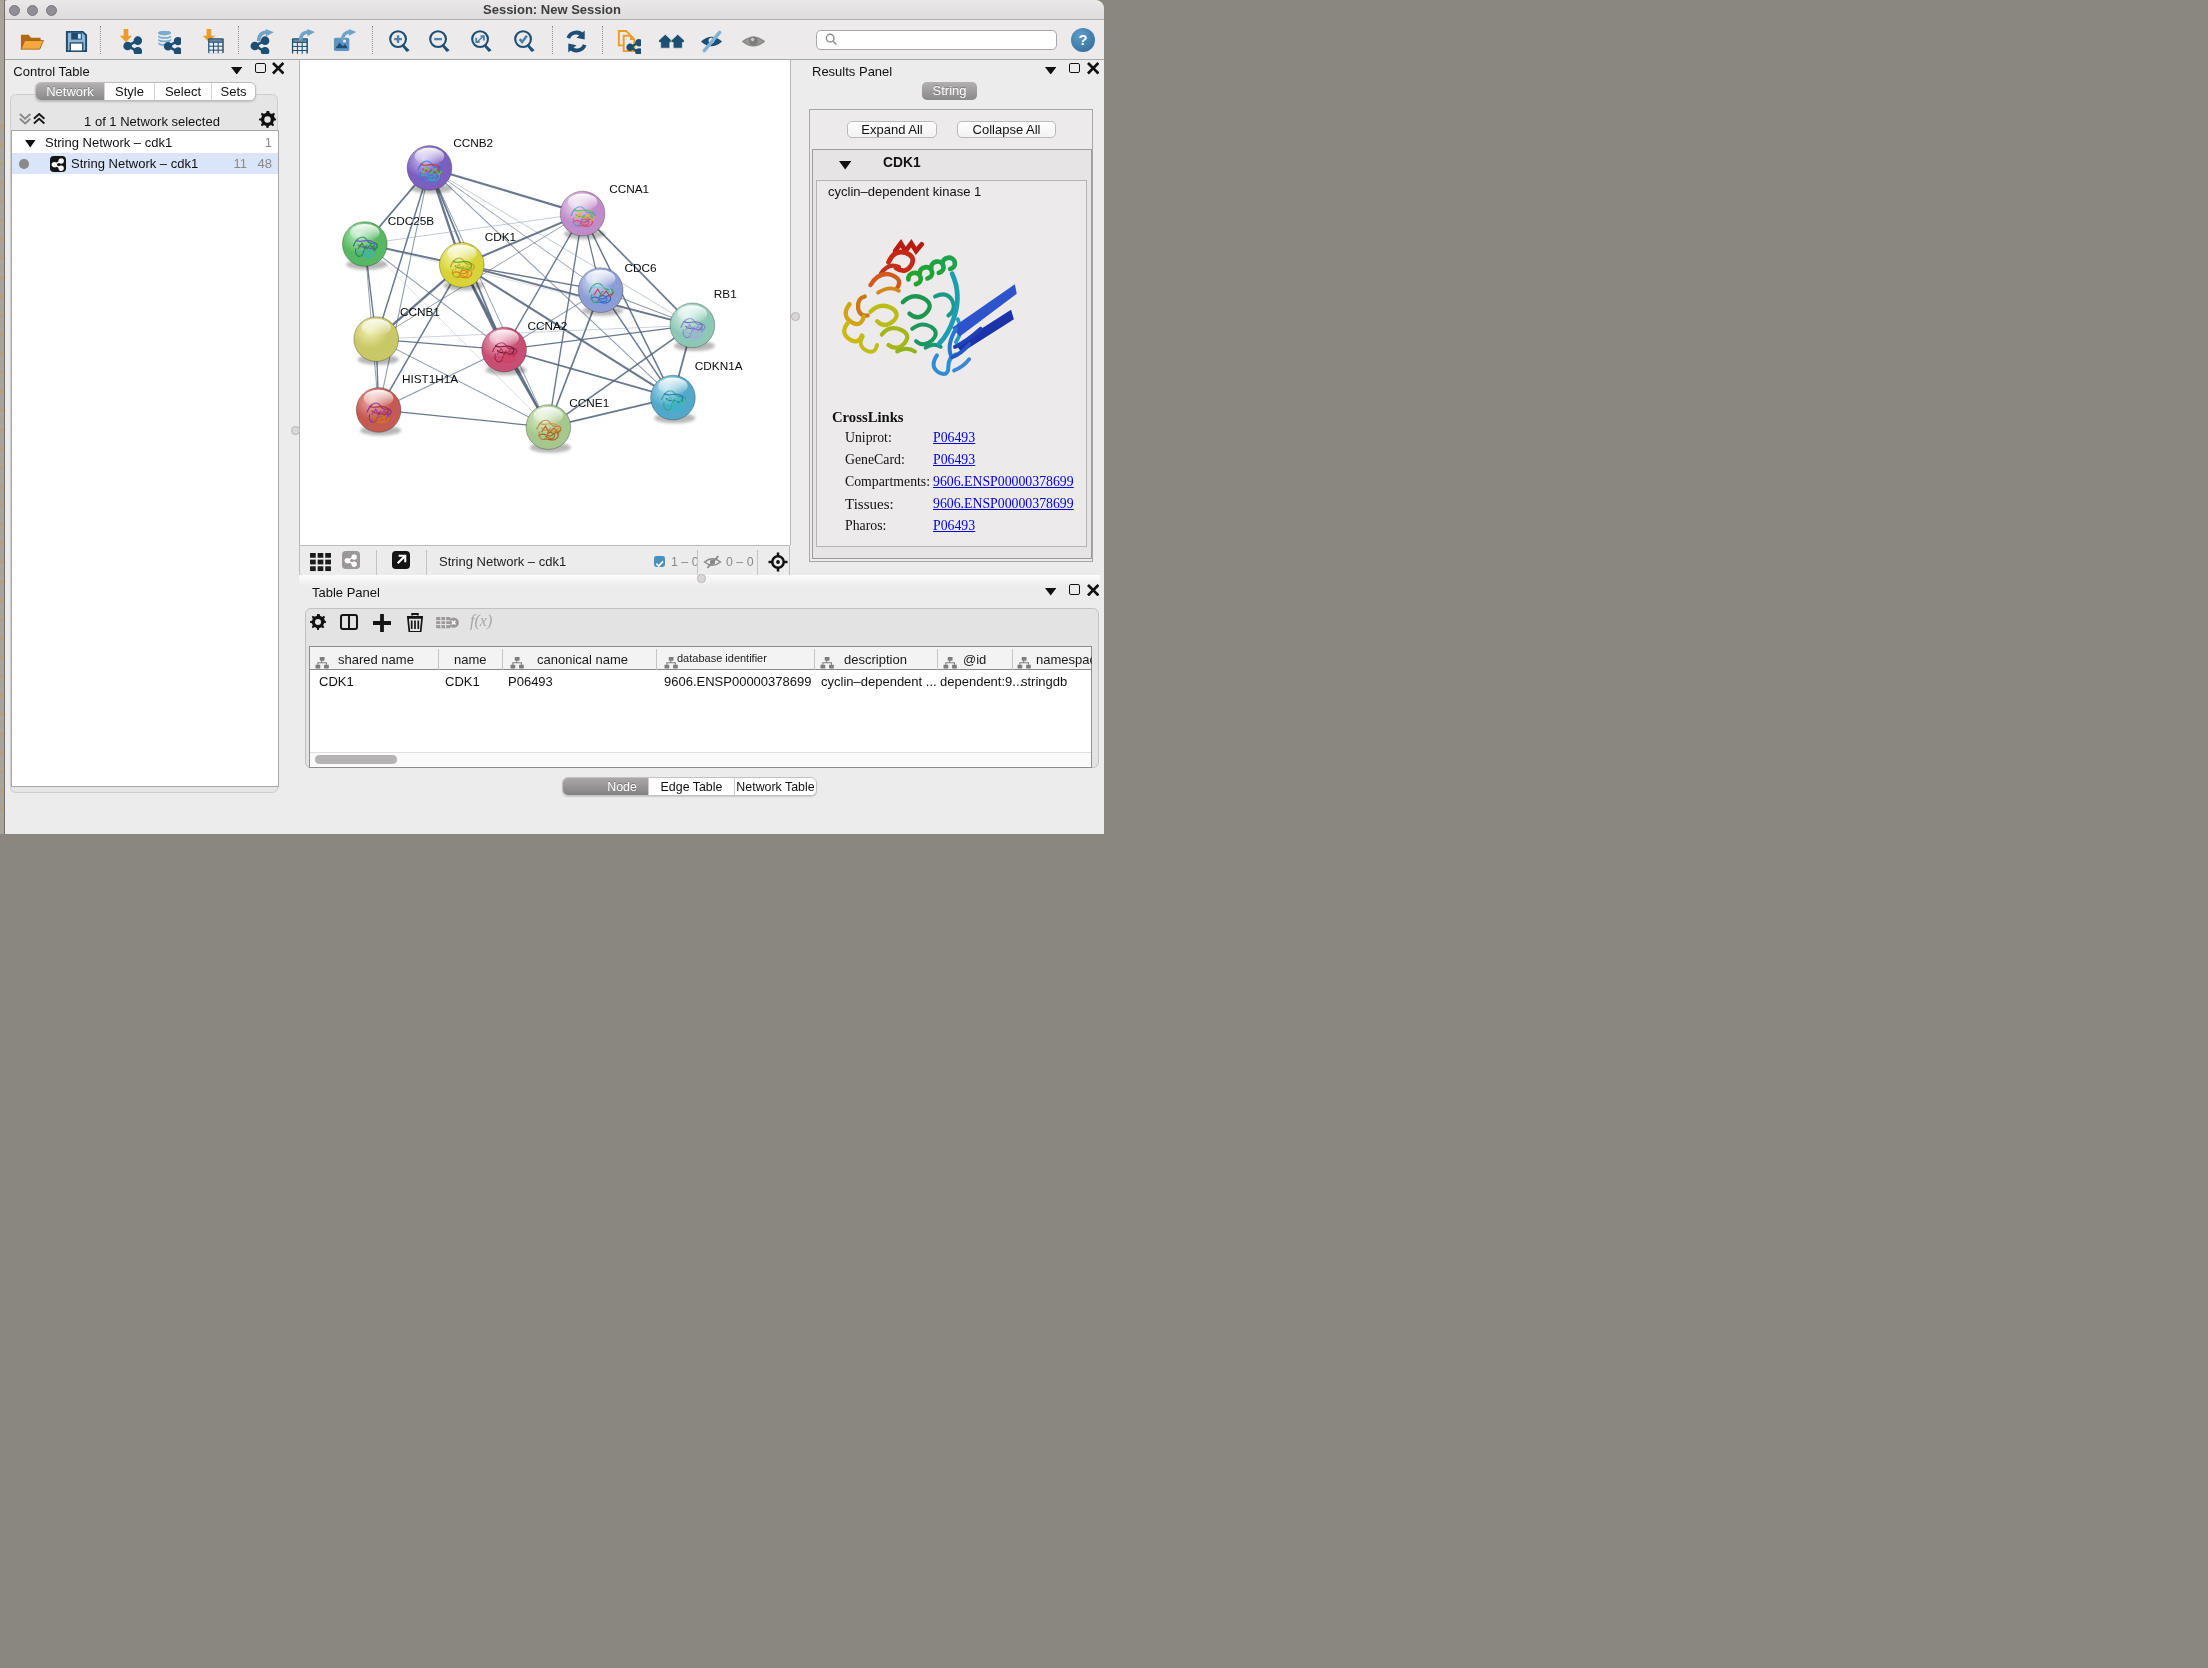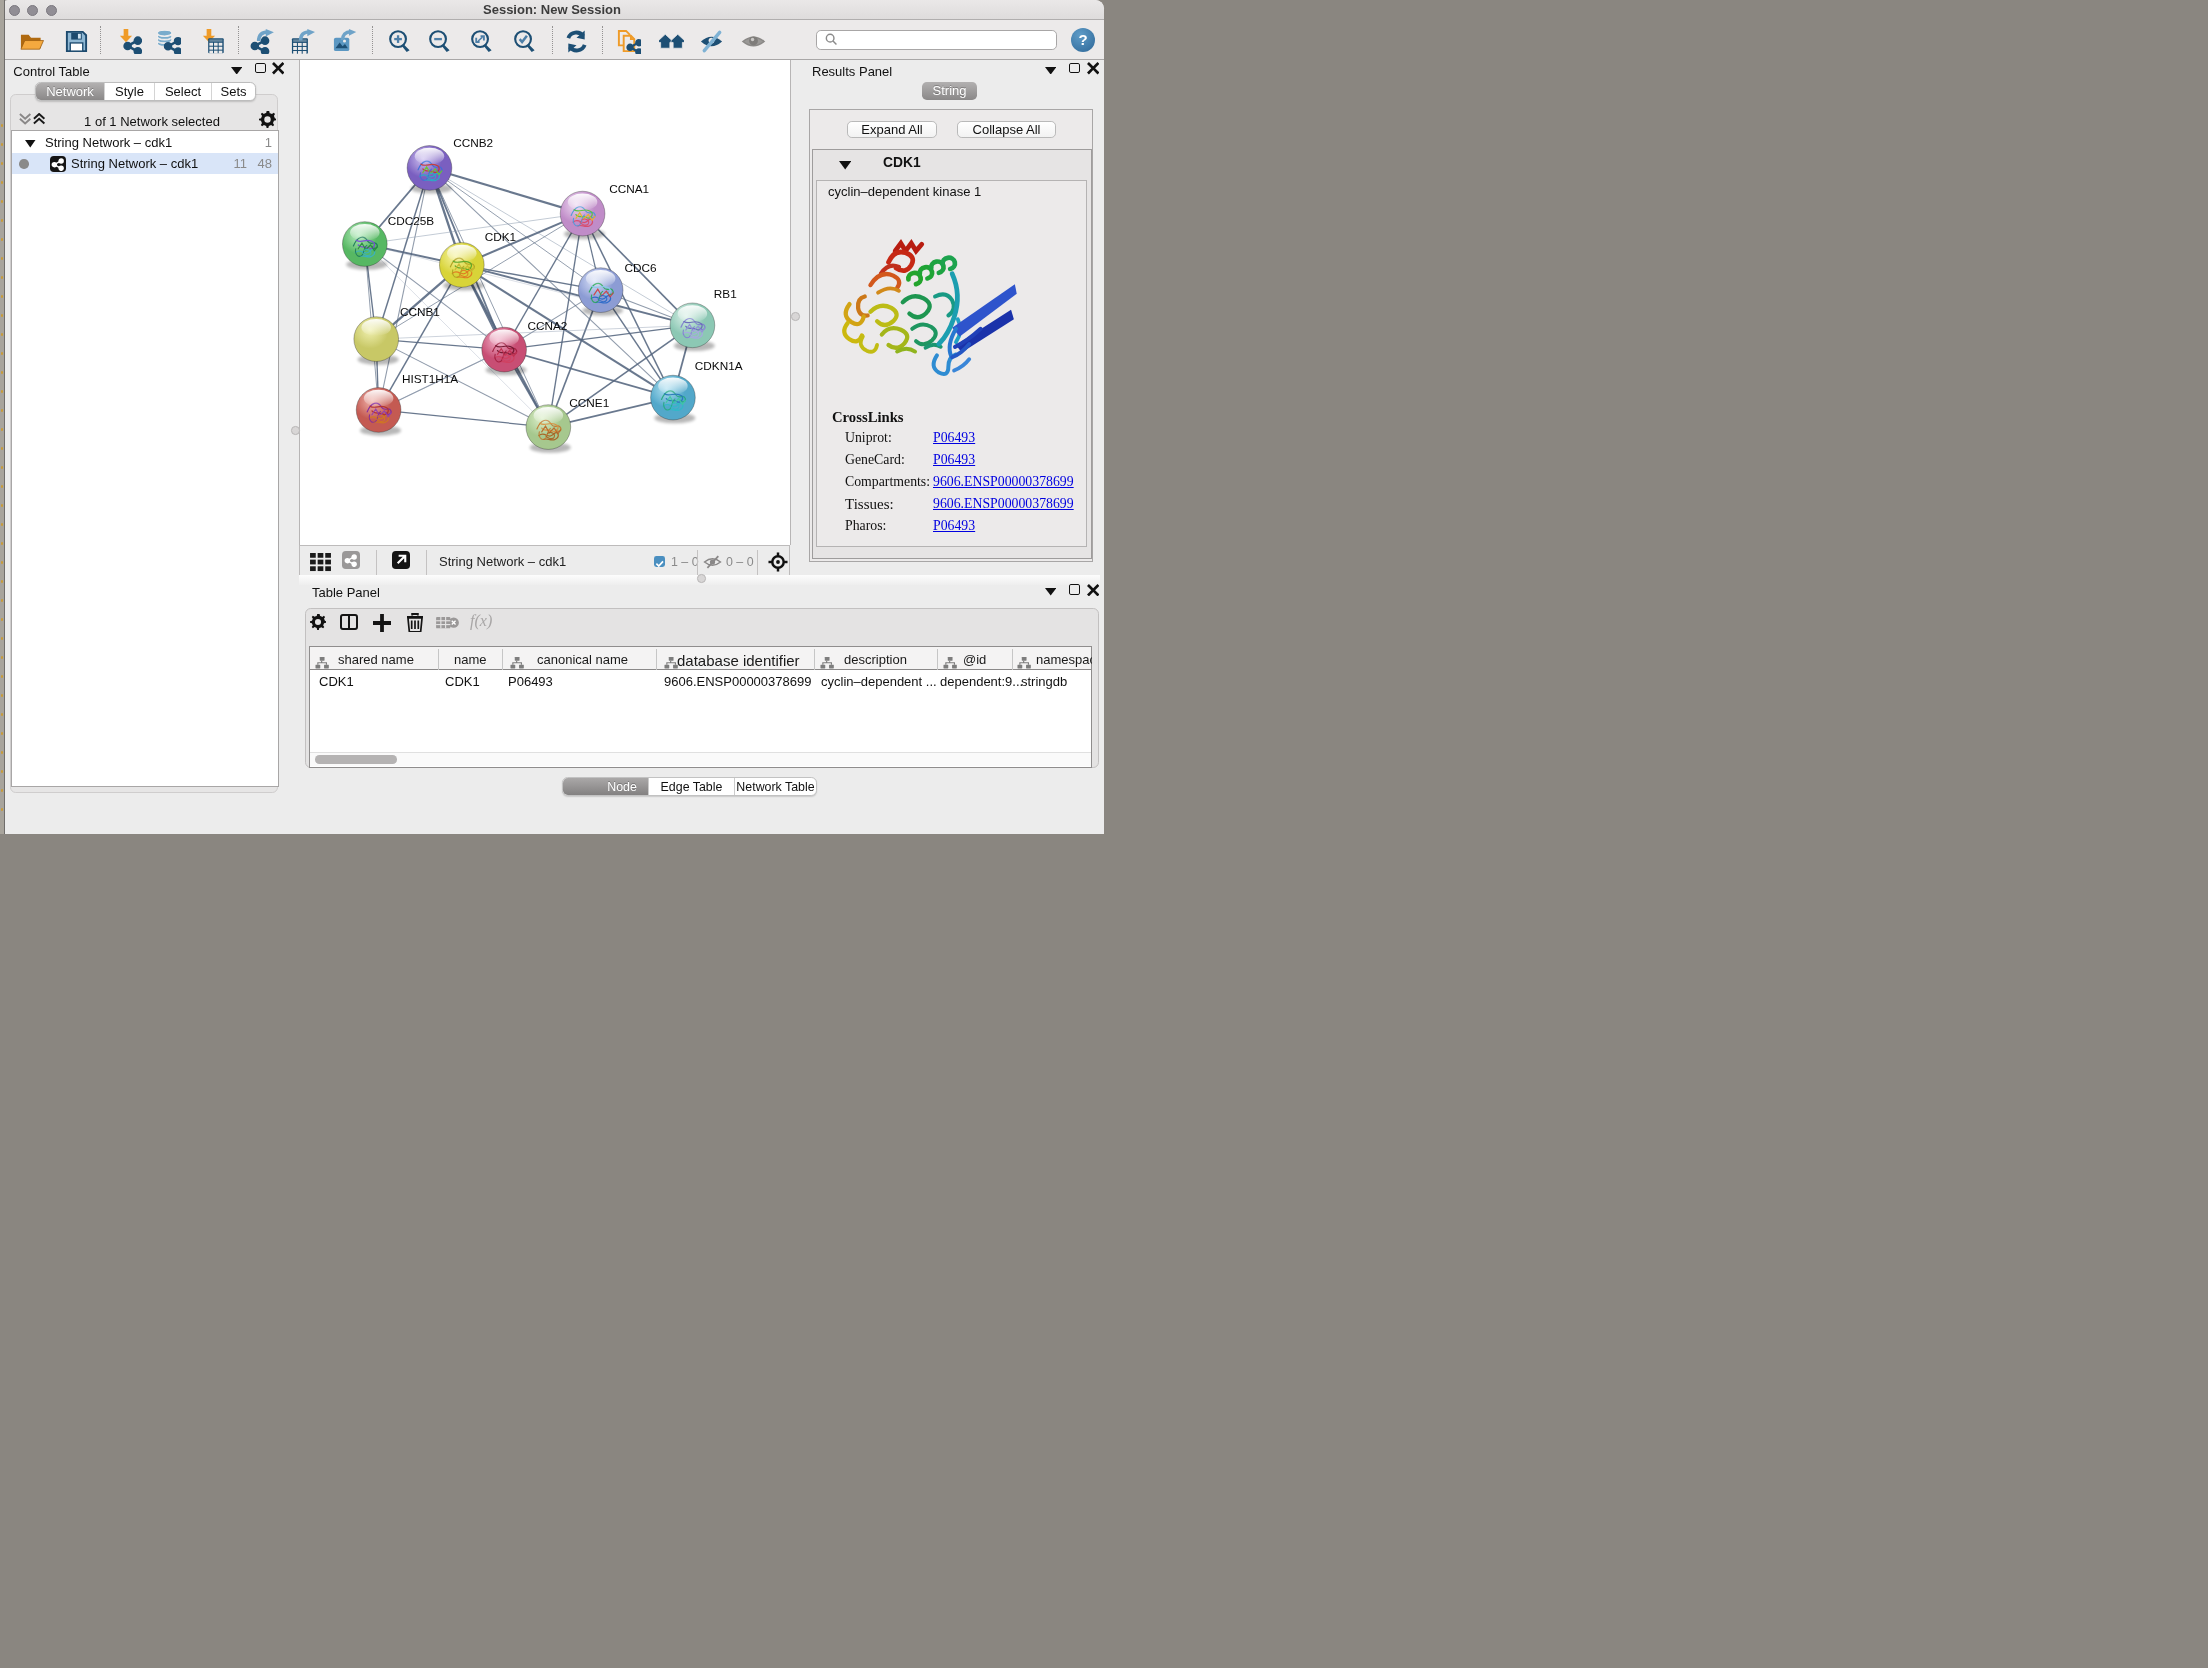--- a/index.html
+++ b/index.html
@@ -852,21 +852,21 @@
         </svg></div>
       <div class="abs" style="left:537px;top:592px;width:124px;font-size:13px;color:#1a1a1a;white-space:nowrap;overflow:hidden">canonical name</div>
       <div class="abs" style="left:664px;top:593px"><svg width="14.3" height="12.4" viewBox="0 0 15 13" style="vertical-align:-1.9px">
           <g fill="#7d7d7d">
             <rect x="5" y="0" width="5" height="4" rx="0.5"></rect>
             <rect x="0.5" y="8" width="5" height="4" rx="0.5"></rect>
             <rect x="9.5" y="8" width="5" height="4" rx="0.5"></rect>
             <path d="M7 4 L7 6 L3 6 L3 8 M7 6 L12 6 L12 8" stroke="#7d7d7d" stroke-width="1.2" fill="none"></path>
           </g>
         </svg></div>
-      <div class="abs" style="left:677px;top:592px;width:124px;font-size:15px;color:#1a1a1a;white-space:nowrap;overflow:hidden">database identifier</div>
+      <div class="abs" style="left:677px;top:592px;width:124px;font-size:11px;color:#1a1a1a;white-space:nowrap;overflow:hidden">database identifier</div>
       <div class="abs" style="left:820px;top:593px"><svg width="14.3" height="12.4" viewBox="0 0 15 13" style="vertical-align:-1.9px">
           <g fill="#7d7d7d">
             <rect x="5" y="0" width="5" height="4" rx="0.5"></rect>
             <rect x="0.5" y="8" width="5" height="4" rx="0.5"></rect>
             <rect x="9.5" y="8" width="5" height="4" rx="0.5"></rect>
             <path d="M7 4 L7 6 L3 6 L3 8 M7 6 L12 6 L12 8" stroke="#7d7d7d" stroke-width="1.2" fill="none"></path>
           </g>
         </svg></div>
       <div class="abs" style="left:844px;top:592px;width:124px;font-size:13px;color:#1a1a1a;white-space:nowrap;overflow:hidden">description</div>
       <div class="abs" style="left:943px;top:593px"><svg width="14.3" height="12.4" viewBox="0 0 15 13" style="vertical-align:-1.9px">

